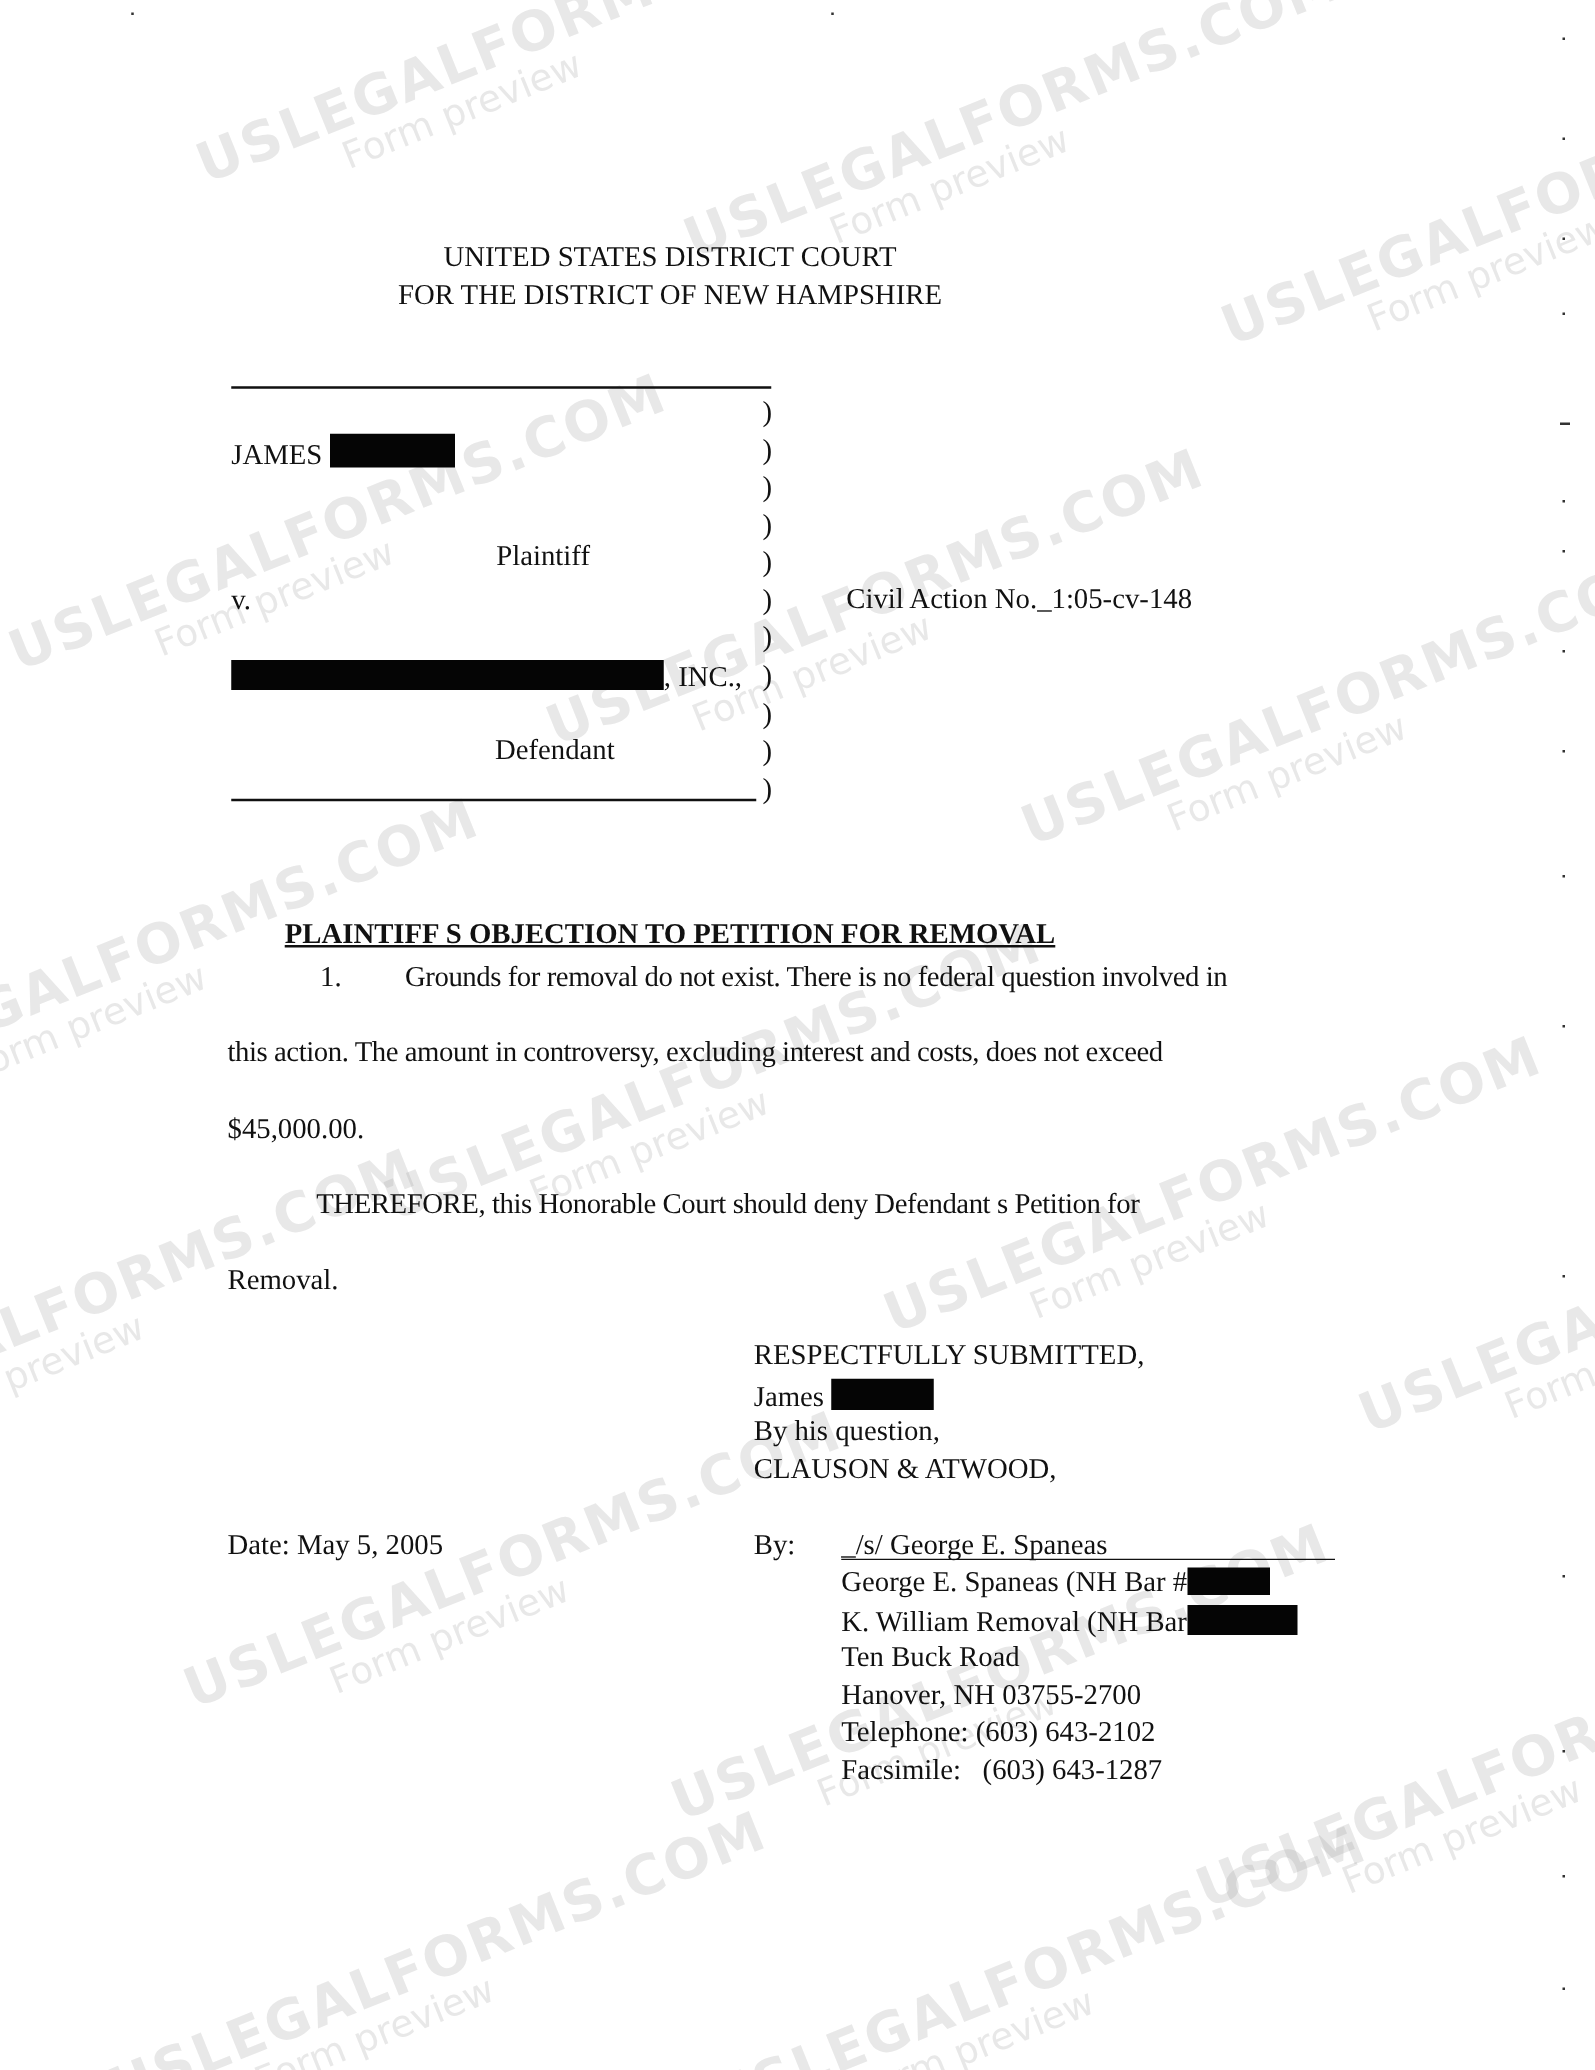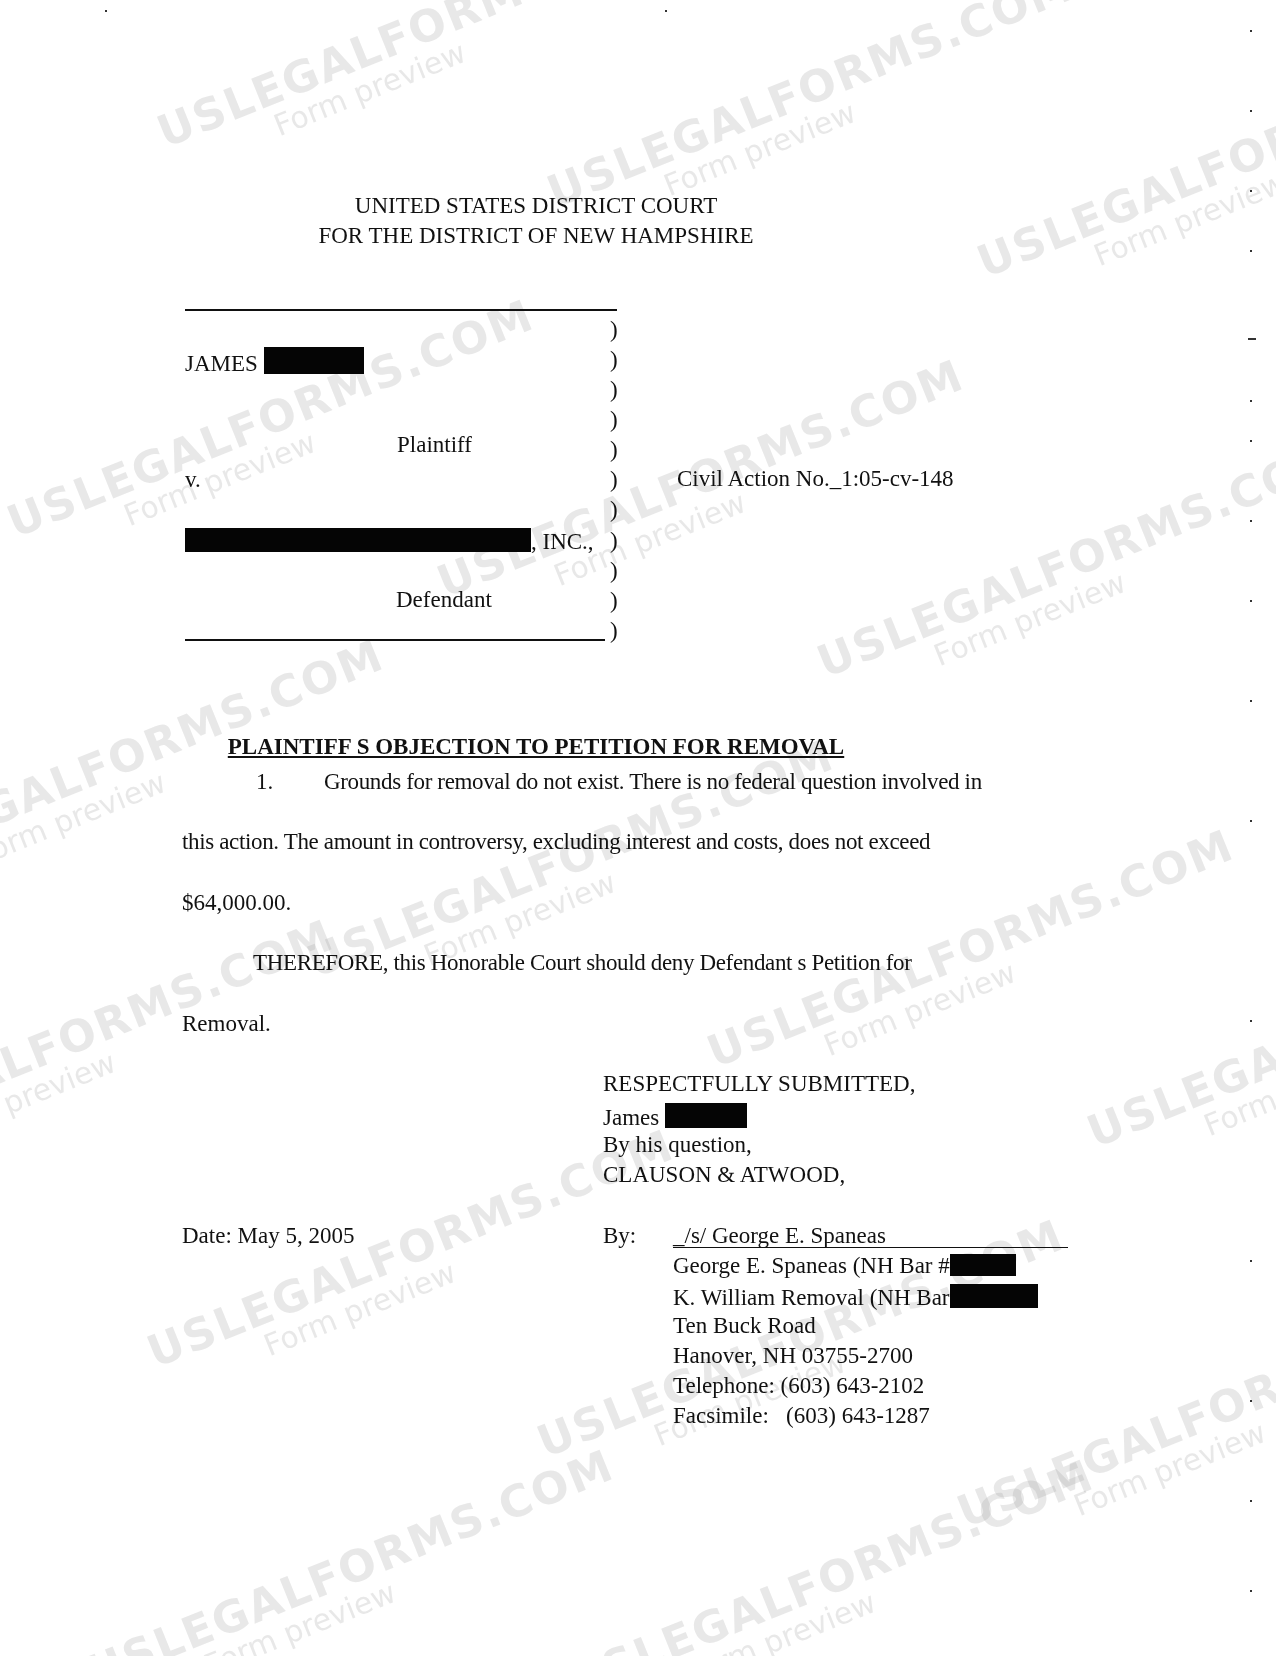--- a/index.html
+++ b/index.html
@@ -140,21 +140,21 @@
 
 <div class="abs" style="left:677px; top:467px;">
   <span>Civil Action No._</span><span>1:05-cv-148</span>
 </div>
 
 <div class="abs center title" style="top:735px;">PLAINTIFF S OBJECTION TO PETITION FOR REMOVAL</div>
 
 <div class="abs" style="left:256px; top:770px;">1.</div>
 <div class="abs" style="left:324px; top:770px; letter-spacing:-0.35px;">Grounds for removal do not exist.  There is no federal question involved in</div>
 <div class="abs" style="left:182px; top:830px; letter-spacing:-0.35px;">this action.  The amount in controversy, excluding interest and costs, does not exceed</div>
-<div class="abs" style="left:182px; top:891px;">$64,000.00.</div>
+<div class="abs" style="left:182px; top:891px;">$45,000.00.</div>
 <div class="abs" style="left:253px; top:951px; letter-spacing:-0.35px;">THEREFORE, this Honorable Court should deny Defendant s Petition for</div>
 <div class="abs" style="left:182px; top:1012px;">Removal.</div>
 
 <div class="abs" style="left:603px; top:1072px;">RESPECTFULLY SUBMITTED,</div>
 <div class="abs" style="left:603px; top:1103px;">
   <span>James</span>
   <span class="redact" style="width:82px; height:25px;"></span>
 </div>
 <div class="abs" style="left:603px; top:1133px;">By his question,</div>
 <div class="abs" style="left:603px; top:1163px;">CLAUSON &amp; ATWOOD,</div>

